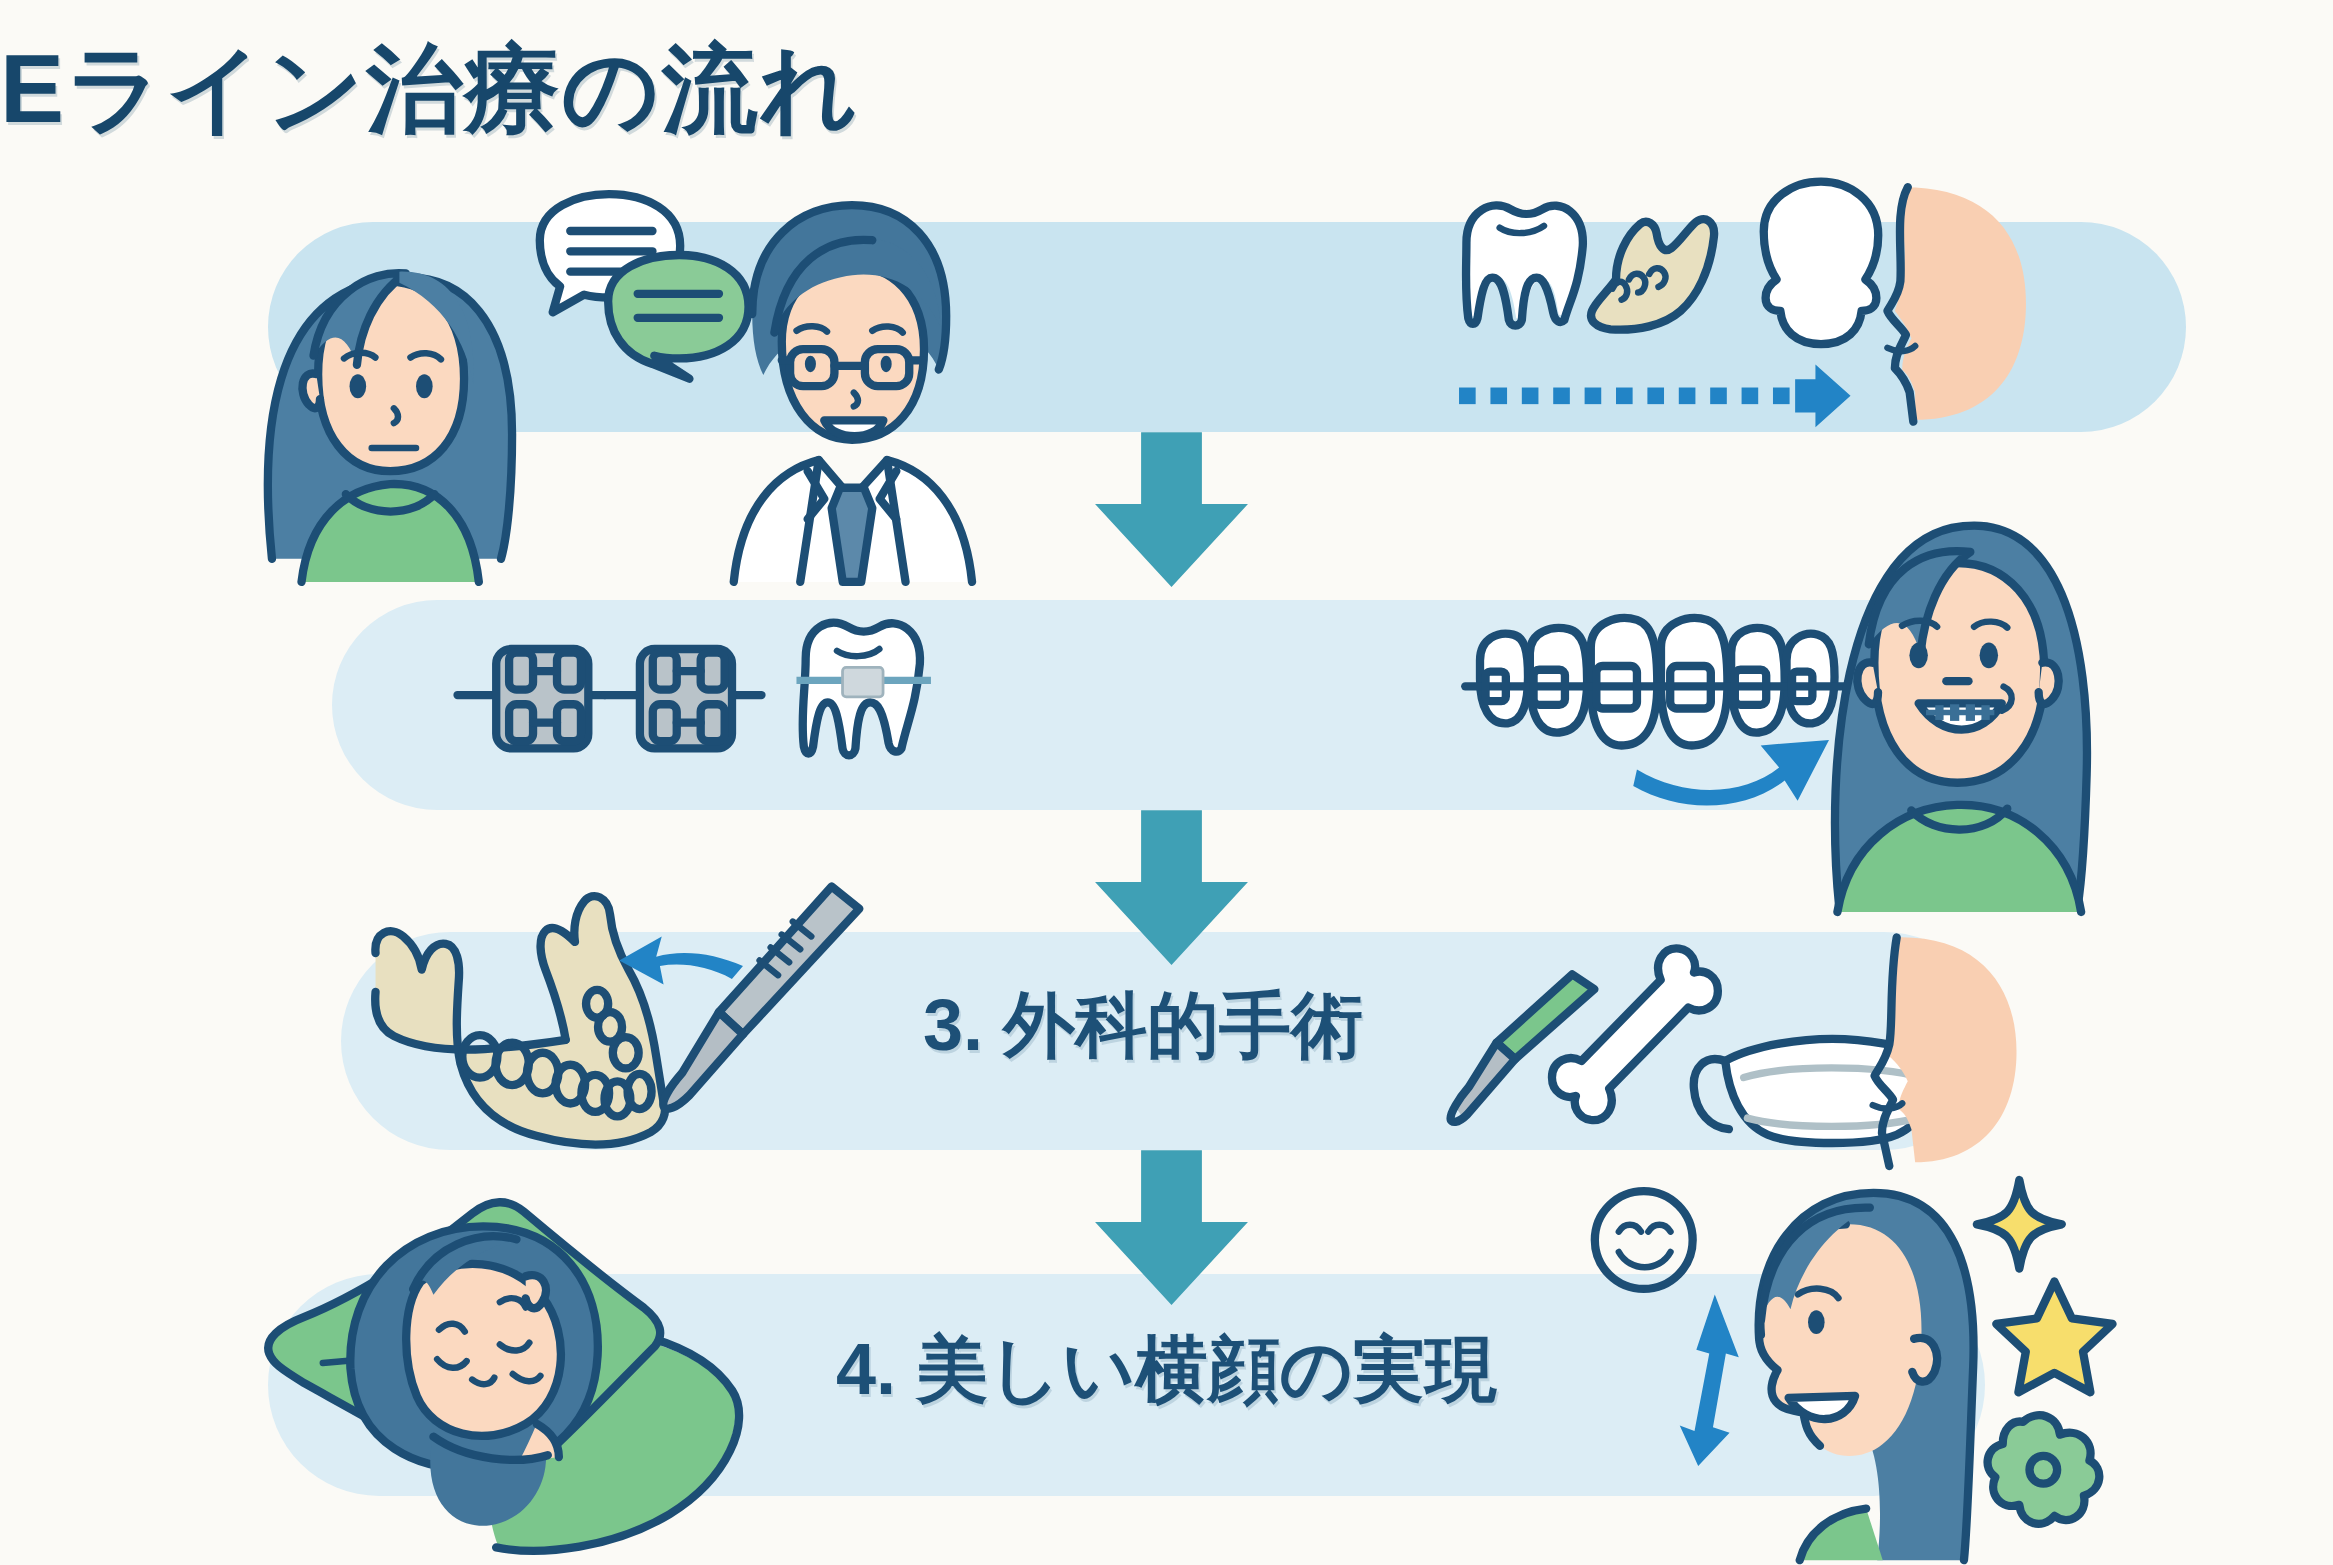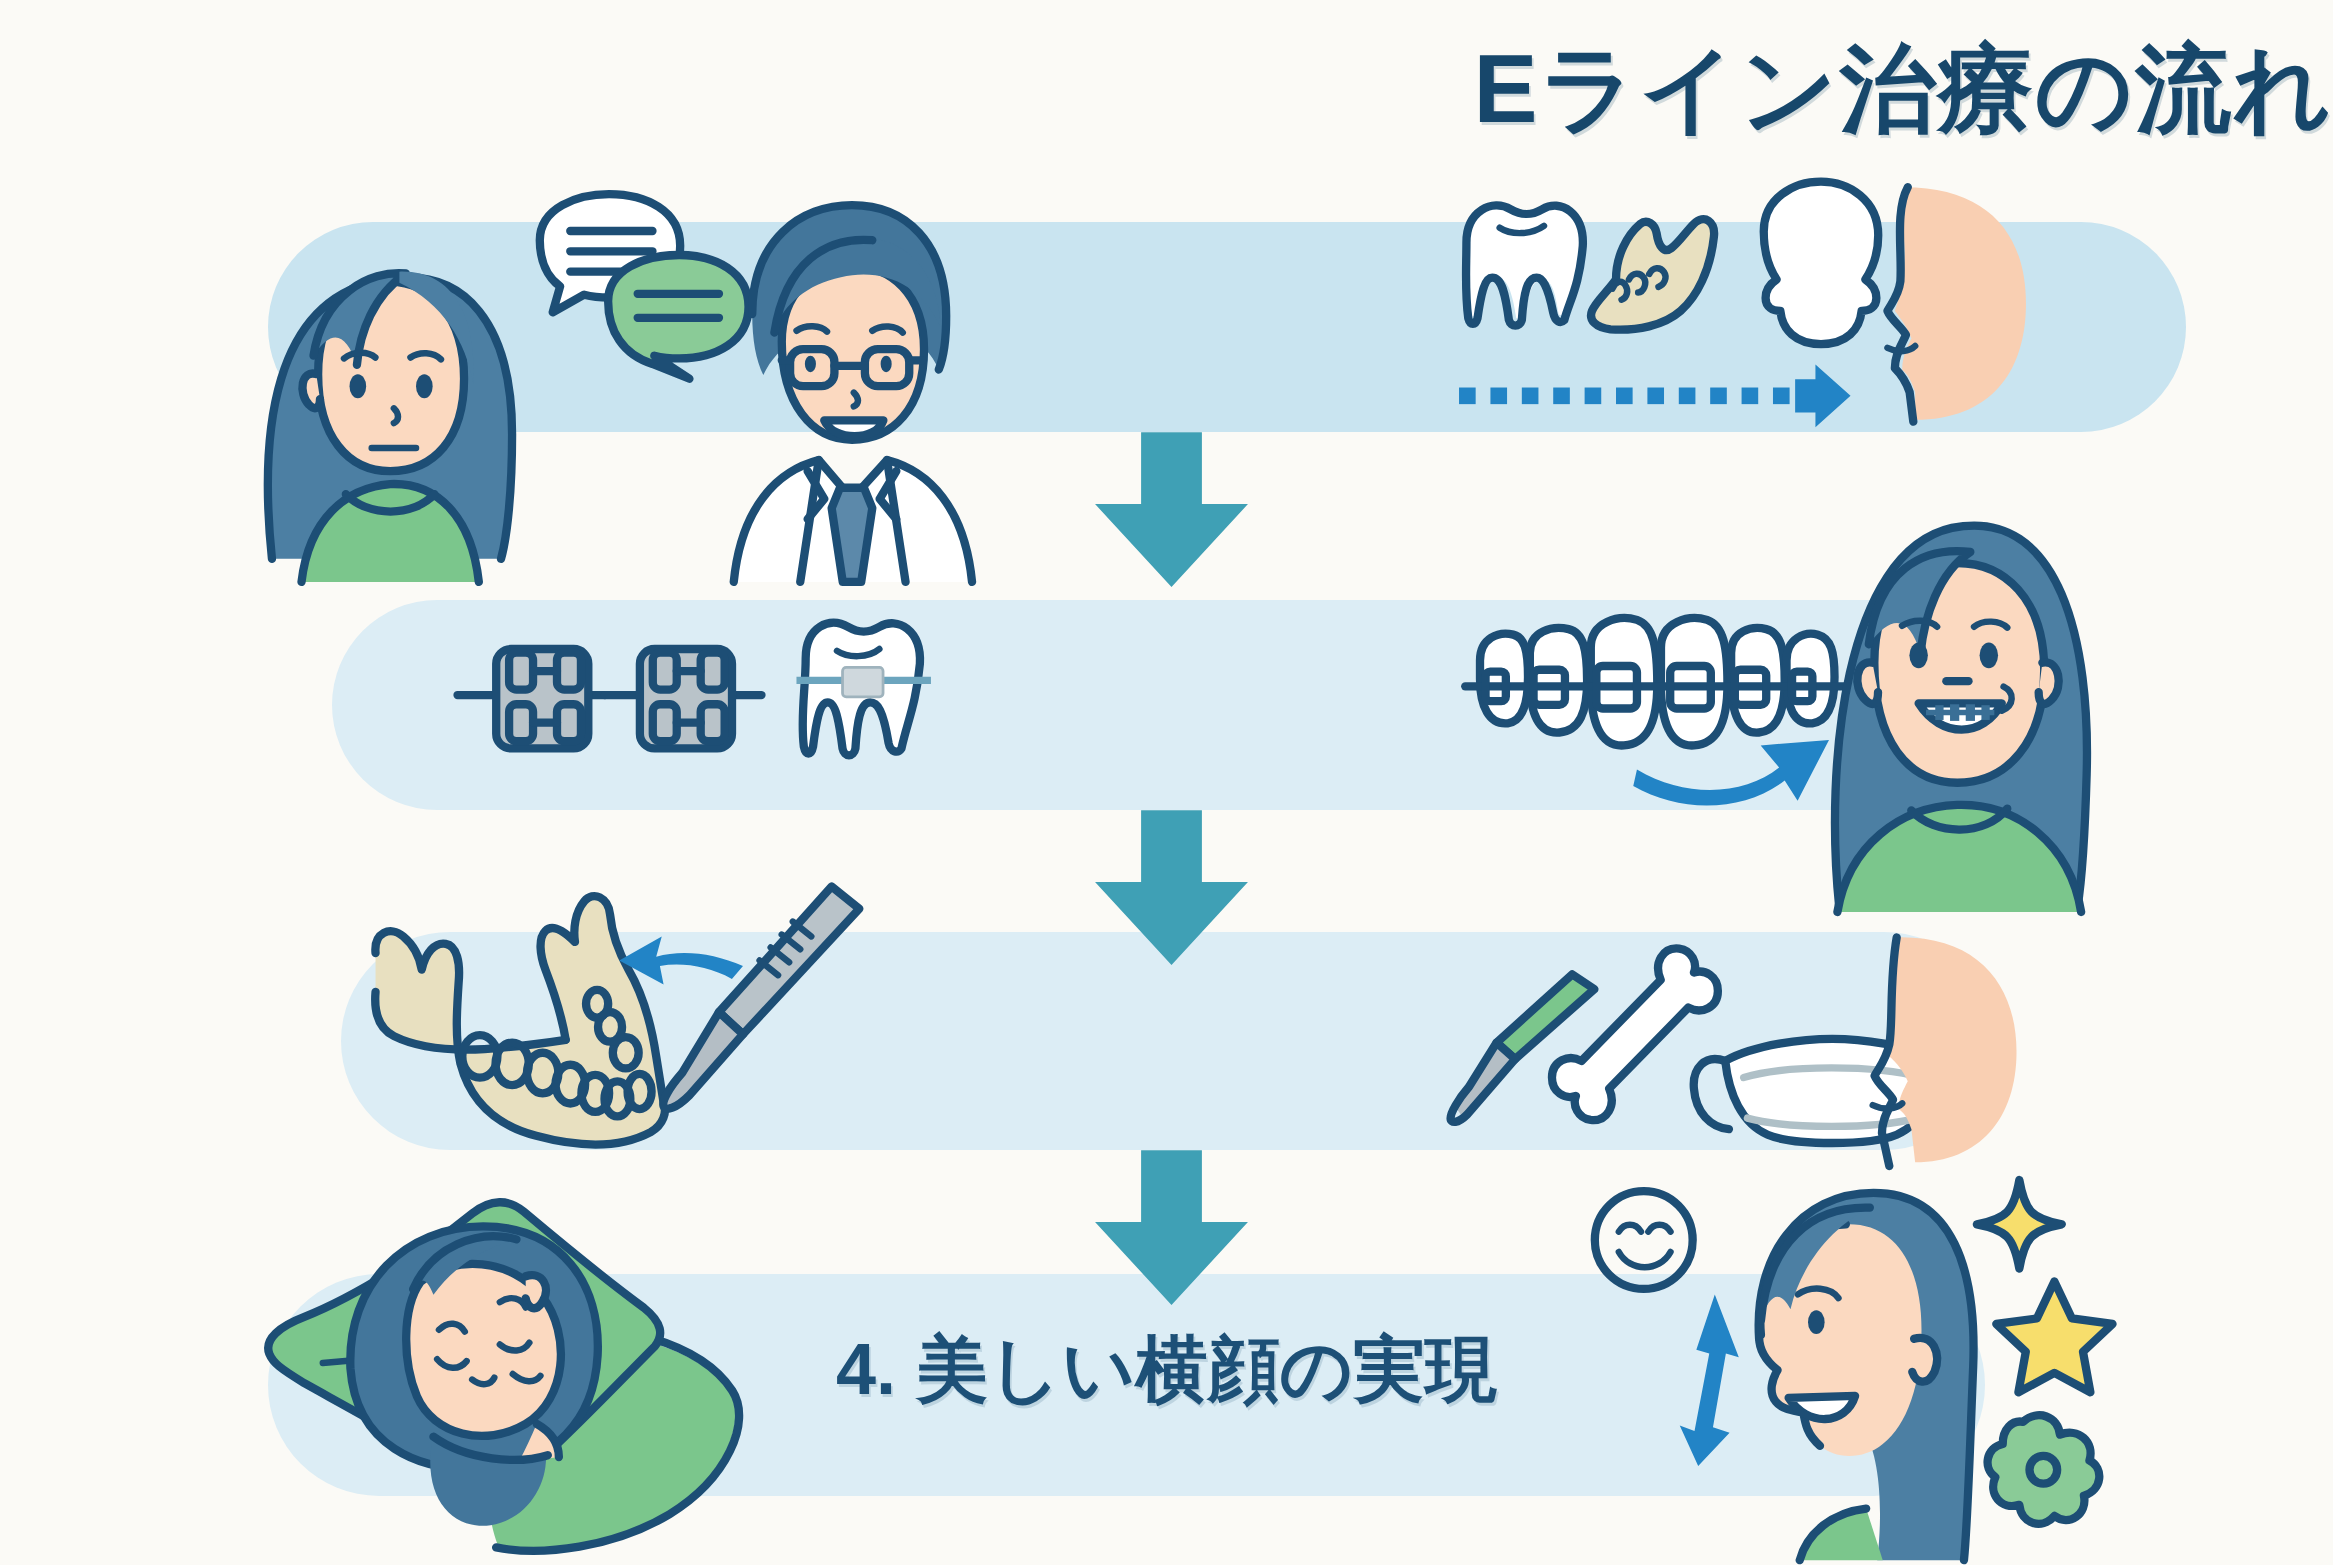--- a/index.html
+++ b/index.html
@@ -9,21 +9,21 @@
     background:#FBFAF6;
     font-family:"Liberation Sans","DejaVu Sans",sans-serif;
     overflow:hidden;
     position:relative;
   }
   #stage{position:absolute;left:0;top:0;width:2333px;height:1565px;}
 
   
   .title{
     position:absolute;left:0;top:26px;width:2333px;
-    text-align:right;
+    text-align:left;
     font-size:96px;
     font-weight:bold;
     letter-spacing:1.8px;
     color:#17476B;
     text-shadow:1.8px 2.8px 0 rgba(23,71,107,.18);
     white-space:nowrap;
   }
 
   
   .band{
@@ -421,16 +421,17 @@
       <path class="yellow" d="M526 138 L545 178 L589 184 L557 214 L565 258 L526 237 L487 258 L495 214 L463 184 L507 178 Z"></path>
       <path class="nz" d="M526 138 L545 178 L589 184 L557 214 L565 258 L526 237 L487 258 L495 214 L463 184 L507 178 Z"></path>
     </g>
     <g>
       <path class="green2" d="M492 290 C508 276 530 284 532 304 C552 296 570 312 564 332 C580 340 578 364 558 370 C562 390 542 404 526 392 C512 408 490 400 488 380 C468 386 454 368 462 350 C448 340 452 318 470 314 C470 298 480 288 492 290 Z"></path>
       <path class="nz" d="M492 290 C508 276 530 284 532 304 C552 296 570 312 564 332 C580 340 578 364 558 370 C562 390 542 404 526 392 C512 408 490 400 488 380 C468 386 454 368 462 350 C448 340 452 318 470 314 C470 298 480 288 492 290 Z"></path>
       <circle class="nz" cx="514" cy="342" r="15" fill="#FFFFFF"></circle>
     </g>
   </svg>
 
+  <div class="step-label s3">3. 外科的手術</div>
   <div class="step-label s4">4. 美しい横顔の実現</div>
 
 </div>
 
 
 </body></html>

